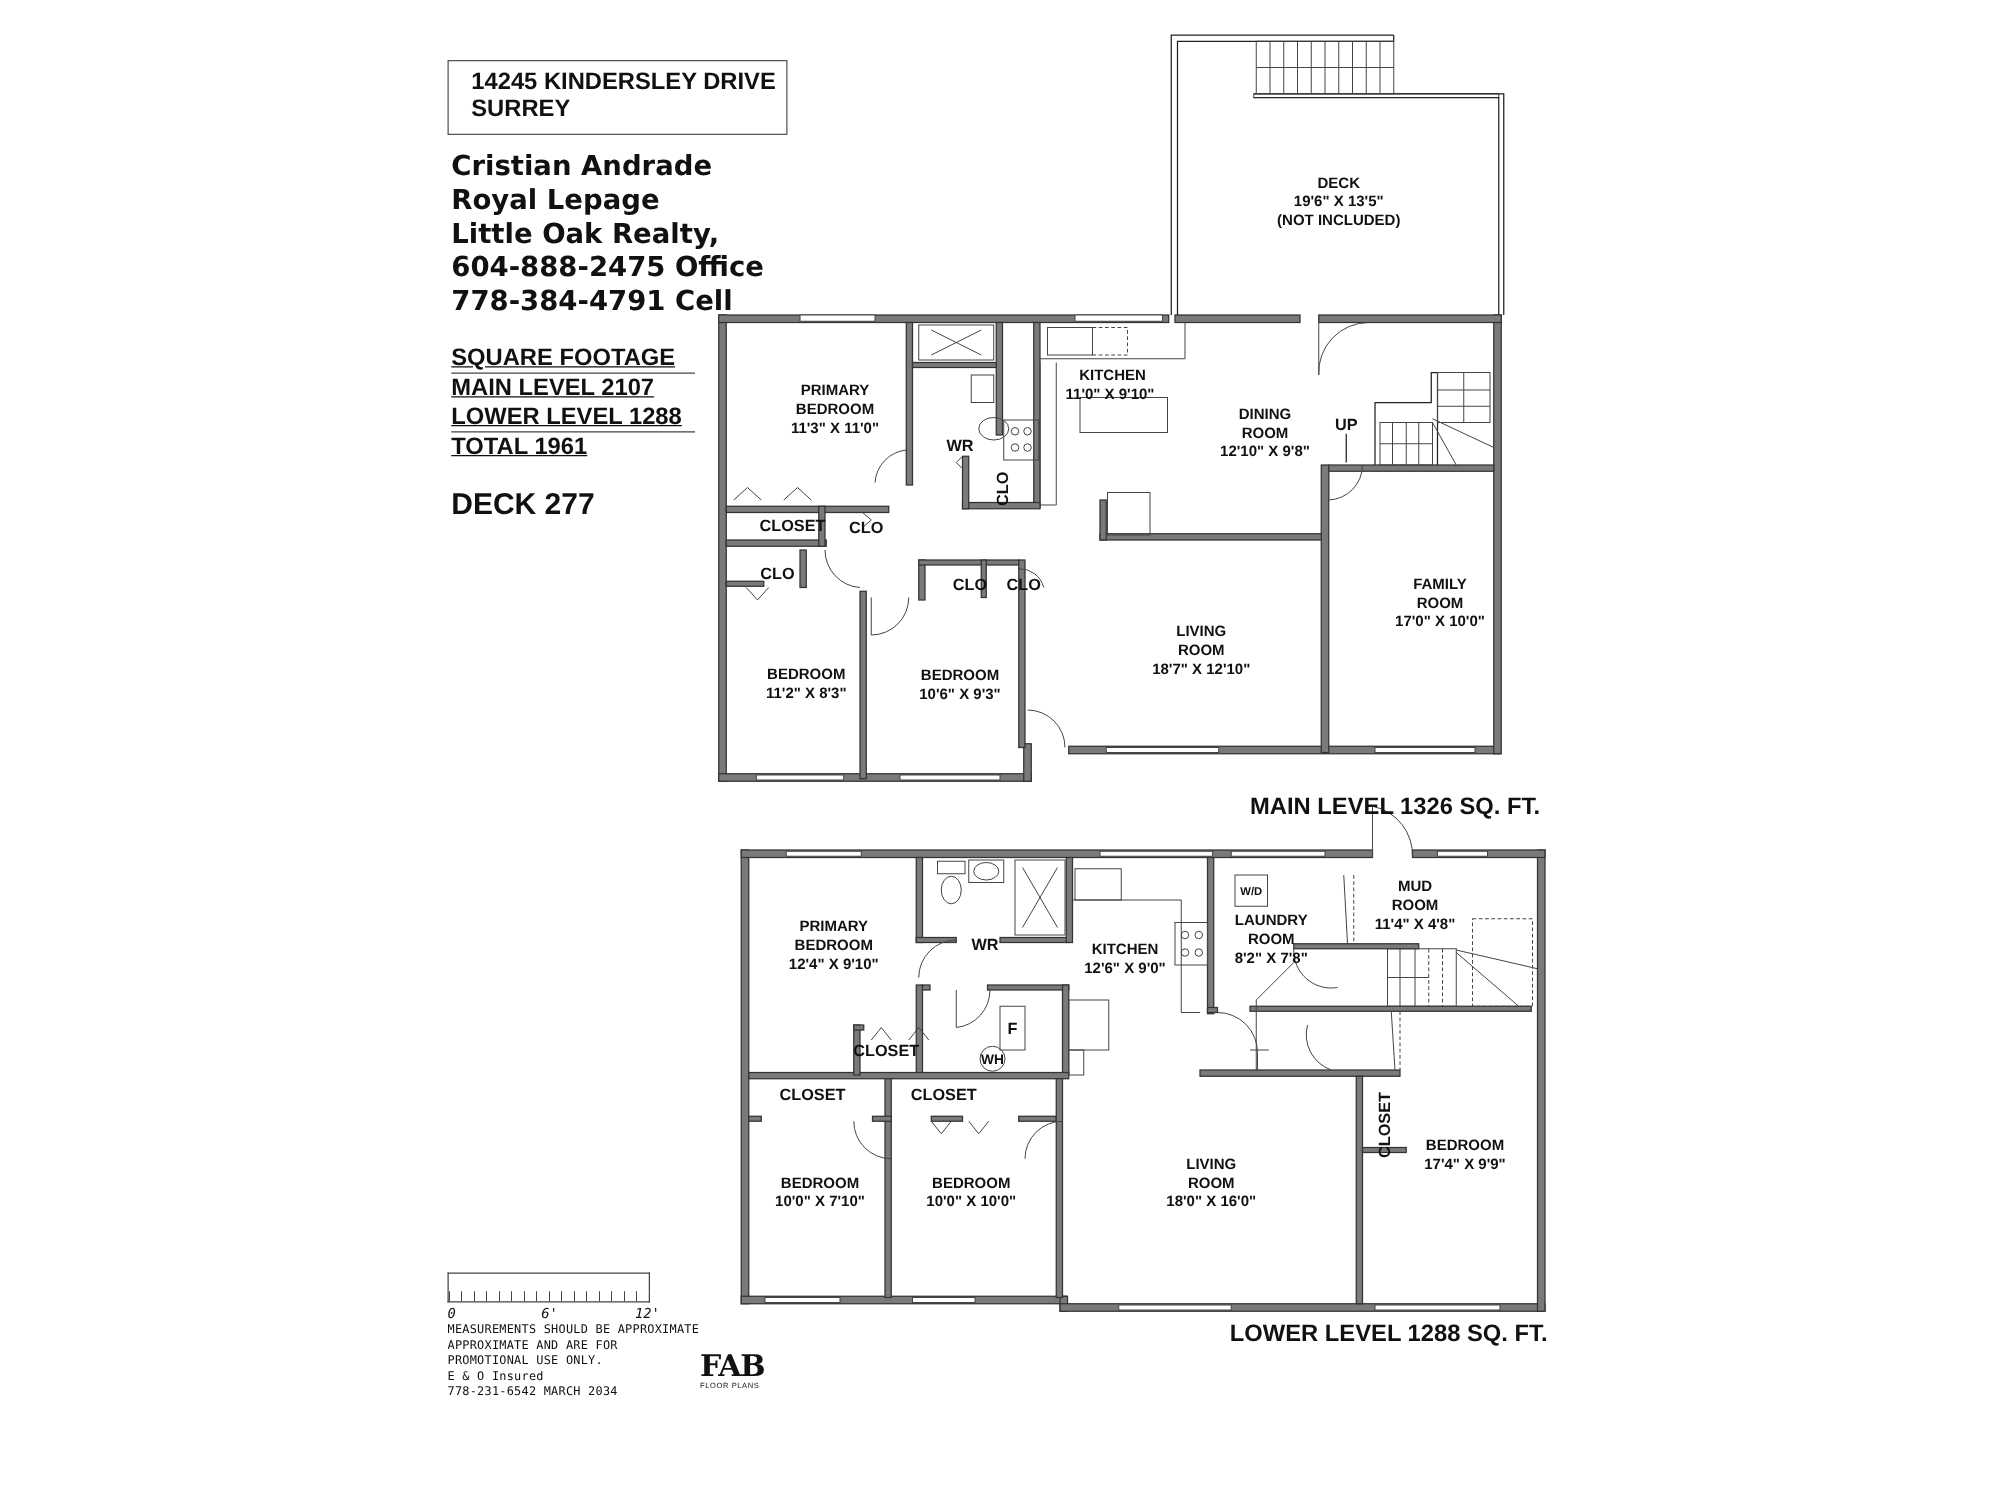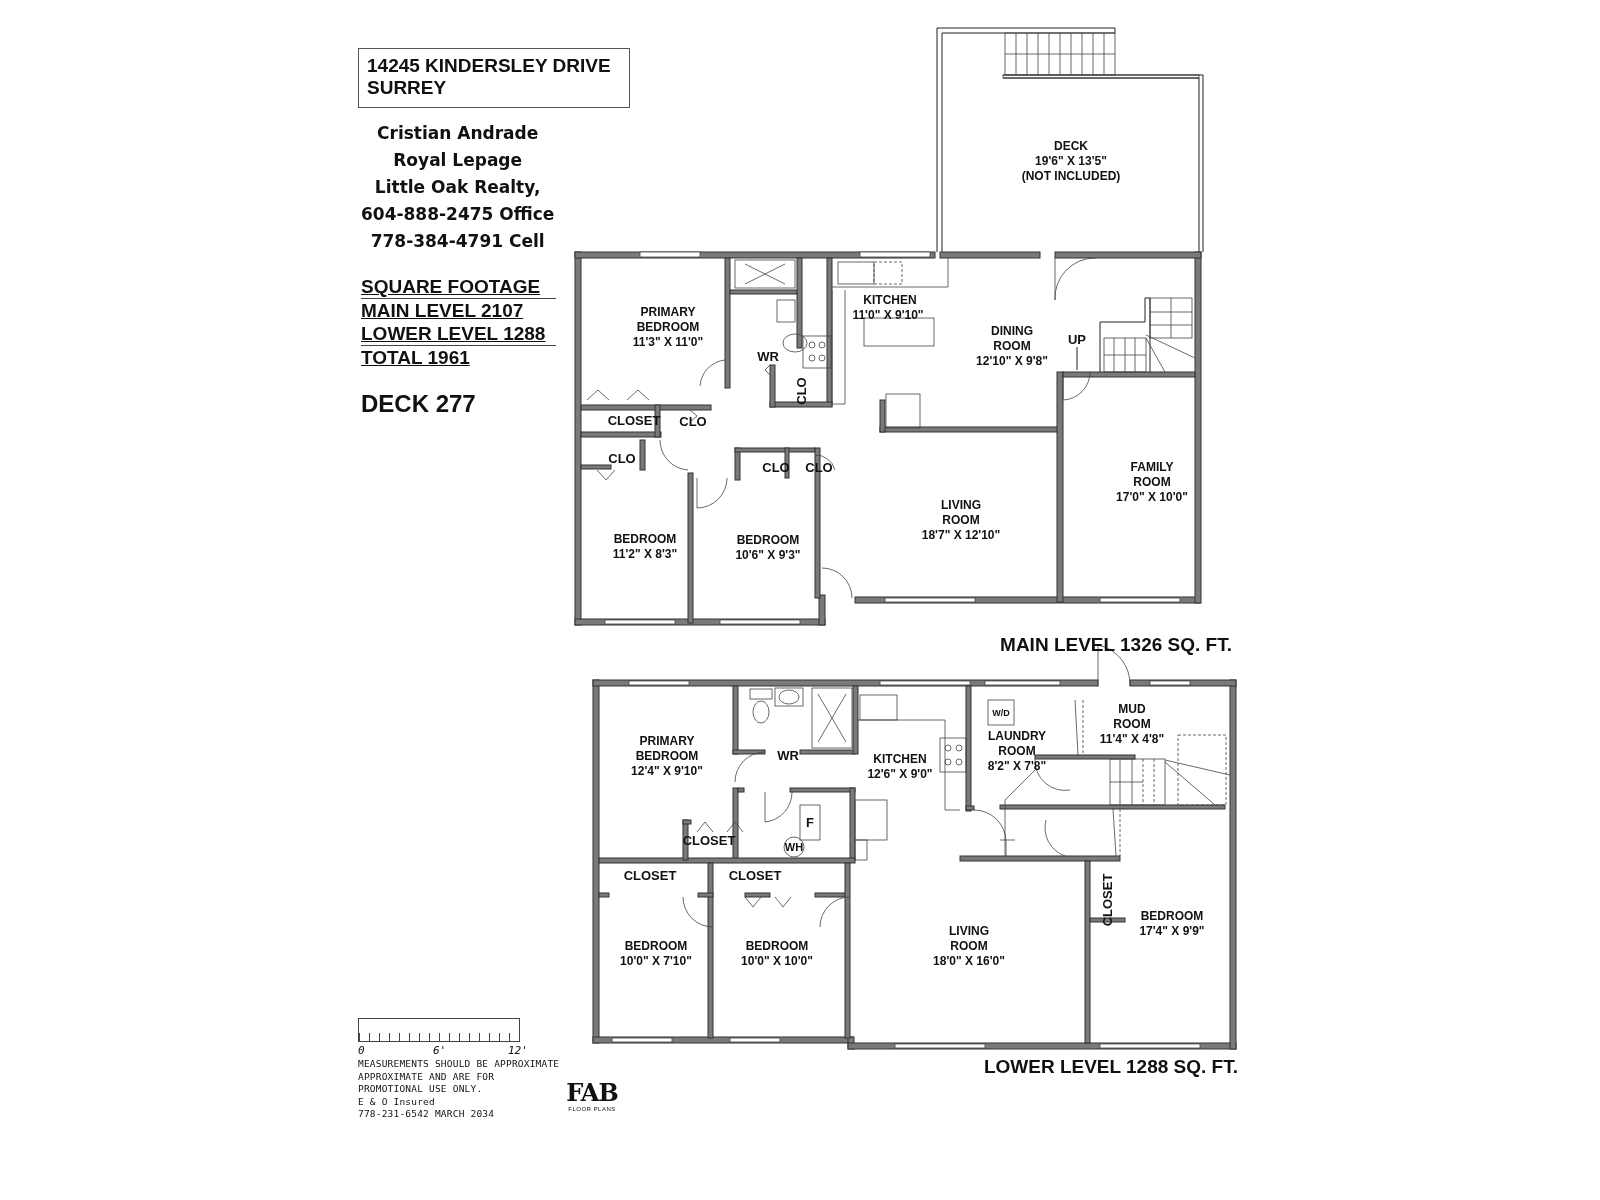--- a/index.html
+++ b/index.html
@@ -1,34 +1,34 @@
 <!DOCTYPE html>
 <html><head>
 <meta charset="utf-8">
 <style>
   html,body{margin:0;padding:0;background:#fff;}
   body{width:1600px;height:1200px;position:relative;overflow:hidden;font-family:"Liberation Sans",sans-serif;color:#111;}
   .abs{position:absolute;}
-  .addr-box{left:358px;top:48px;width:272px;height:60px;border:1.5px solid #555;box-sizing:border-box;padding:6px 0 0 8px;}
+  .addr-box{left:358px;top:48px;width:272px;height:60px;border:1.5px solid #555;box-sizing:border-box;padding:6px 0 0 18px;}
   .addr-line{font-weight:bold;font-size:19px;line-height:22px;display:block;}
   .agent{left:361px;top:120px;}
-  .agent span{display:block;font-family:"DejaVu Sans",sans-serif;font-weight:bold;font-size:17px;line-height:27px;text-align:center;}
+  .agent span{display:block;font-family:"DejaVu Sans",sans-serif;font-weight:bold;font-size:22px;line-height:27px;}
   .sqft{left:361px;top:275px;width:195px;}
   .sqft span{display:block;font-weight:bold;font-size:19px;line-height:23px;text-decoration:underline;}
   .sqft .ul{border-bottom:1.5px solid #444;}
   .deck-total{left:361px;top:390px;font-weight:bold;font-size:24px;}
   svg text{font-family:"Liberation Sans",sans-serif;font-weight:bold;fill:#111;}
   .scale{left:358px;top:1018px;width:162px;}
   .scale-bar{height:14px;border:1px solid #444;border-bottom:none;position:relative;}
   .ticks{height:8px;border:1px solid #444;border-top:none;background:repeating-linear-gradient(90deg,#444 0 1px,transparent 1px 10px);}
   .scale-nums{position:relative;height:16px;font-family:"DejaVu Sans Mono",monospace;font-size:11px;font-style:italic;}
   .scale-nums span{position:absolute;top:2px;}
   .disclaimer{left:358px;top:1058px;font-family:"DejaVu Sans Mono",monospace;font-size:9.5px;line-height:12.5px;letter-spacing:0.2px;}
   .disclaimer span{display:block;}
-  .logo{left:560px;top:1080px;width:64px;text-align:center;}
+  .logo{left:560px;top:1080px;width:64px;text-align:left;}
   .logo .big{font-family:"DejaVu Serif",serif;font-weight:bold;font-size:24px;line-height:26px;letter-spacing:-1px;}
   .logo .small{font-size:6px;letter-spacing:0.5px;display:block;}
 </style>
 </head>
 <body>
 
 <div class="abs addr-box">
   <span class="addr-line">14245 KINDERSLEY DRIVE</span>
   <span class="addr-line">SURREY</span>
 </div>

